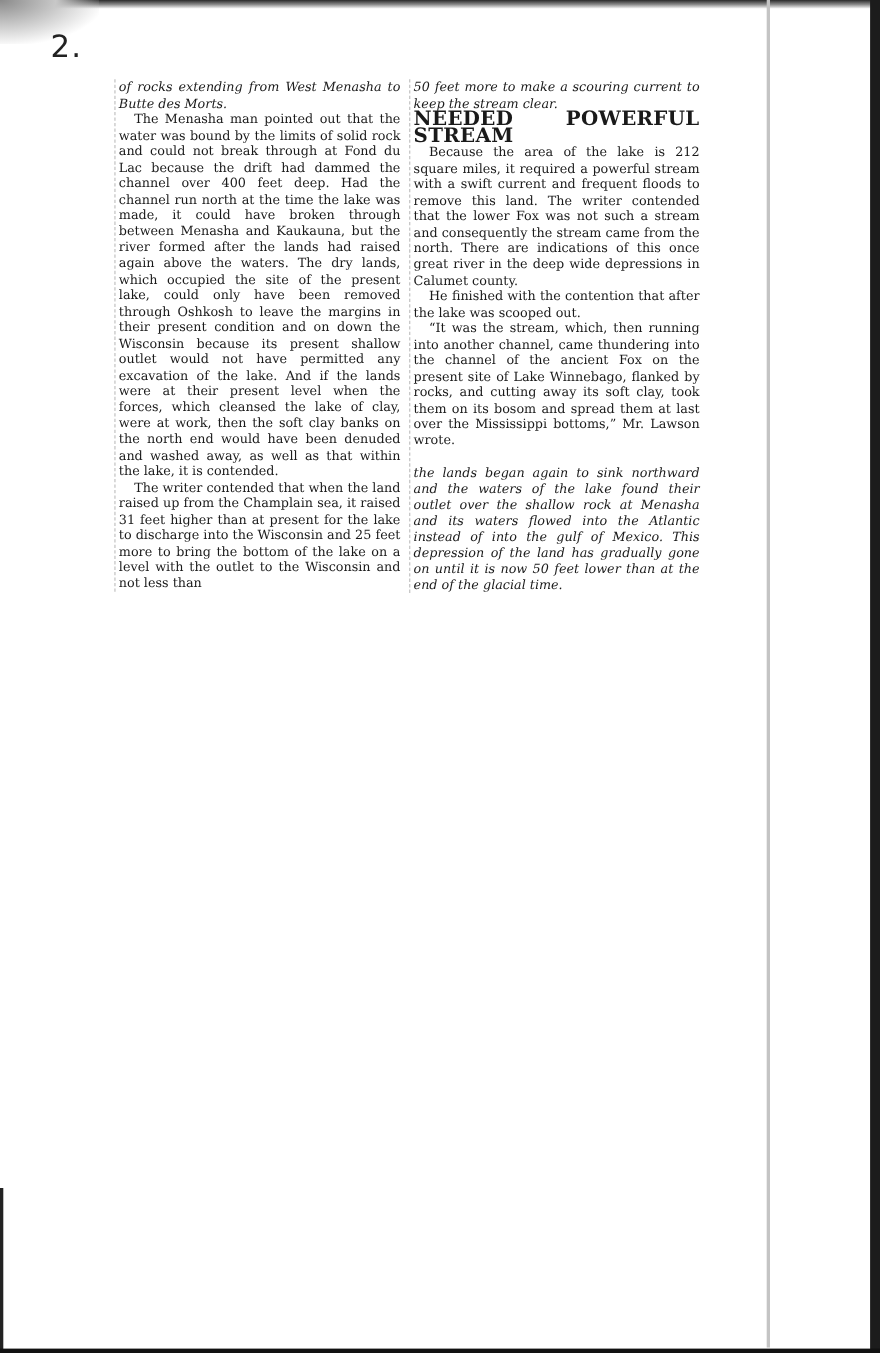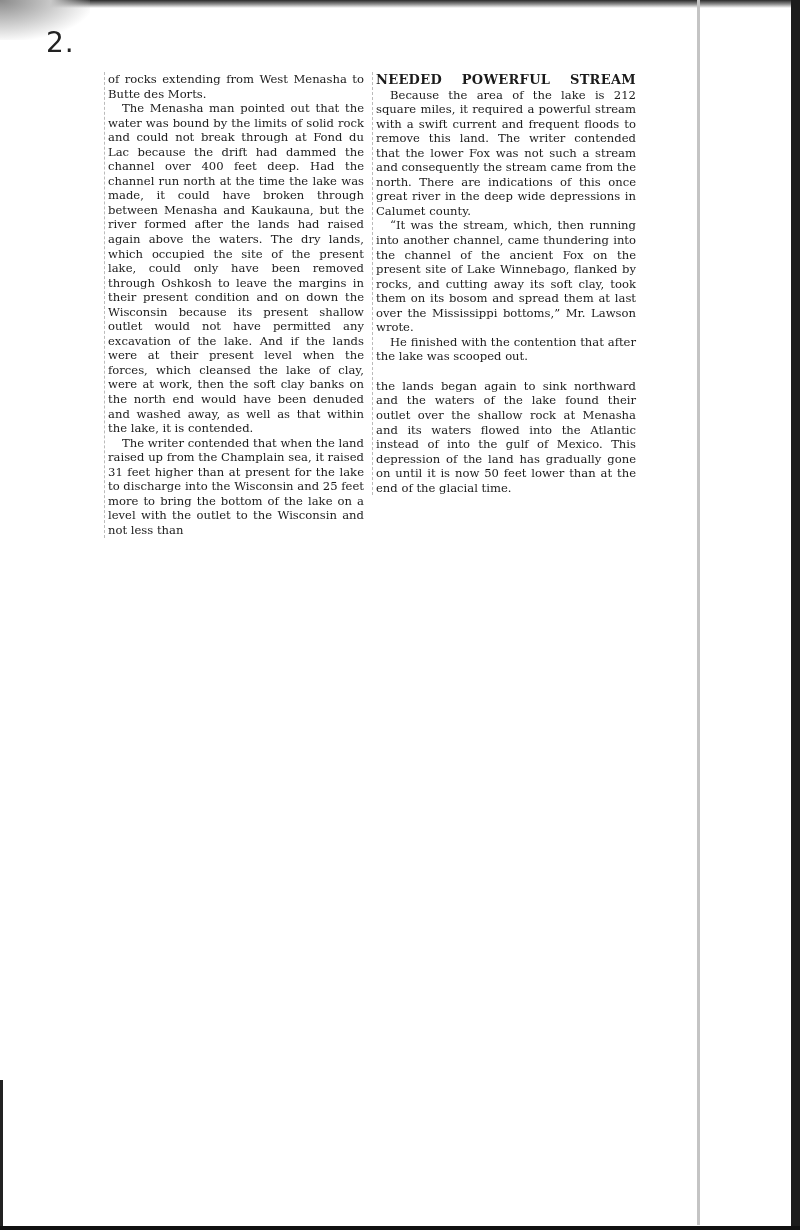--- a/index.html
+++ b/index.html
@@ -78,25 +78,26 @@
       width: 260px;
       border-left: 1px dashed #bbb;
       padding-left: 3px;
     }
     .para {
       margin: 0;
       text-indent: 14px;
     }
     .para.no-indent {
       text-indent: 0;
+      font-style: italic;
     }
     .subhead {
       margin: 1px 0 0 0;
       font-weight: bold;
-      font-size: 13px;
+      font-size: 18px;
       letter-spacing: 0.3px;
       text-align-last: justify;
       text-indent: 0;
     }
     .gap {
       height: 15px;
     }
   </style>
 </head>
 <body>
@@ -110,19 +111,20 @@
 
 <div class="page-number">2.</div>
 
 <div class="column column-left">
   <p class="para no-indent">of rocks extending from West Menasha to Butte des Morts.</p>
   <p class="para">The Menasha man pointed out that the water was bound by the limits of solid rock and could not break through at Fond du Lac because the drift had dammed the channel over 400 feet deep. Had the channel run north at the time the lake was made, it could have broken through between Menasha and Kaukauna, but the river formed after the lands had raised again above the waters. The dry lands, which occupied the site of the present lake, could only have been removed through Oshkosh to leave the margins in their present condition and on down the Wisconsin because its present shallow outlet would not have permitted any excavation of the lake. And if the lands were at their present level when the forces, which cleansed the lake of clay, were at work, then the soft clay banks on the north end would have been denuded and washed away, as well as that within the lake, it is contended.</p>
   <p class="para">The writer contended that when the land raised up from the Champlain sea, it raised 31 feet higher than at present for the lake to discharge into the Wisconsin and 25 feet more to bring the bottom of the lake on a level with the outlet to the Wisconsin and not less than</p>
 </div>
 
 <div class="column column-right">
+  <p class="para no-indent">50 feet more to make a scouring current to keep the stream clear.</p>
   <p class="subhead">NEEDED POWERFUL STREAM</p>
   <p class="para">Because the area of the lake is 212 square miles, it required a powerful stream with a swift current and frequent floods to remove this land. The writer contended that the lower Fox was not such a stream and consequently the stream came from the north. There are indications of this once great river in the deep wide depressions in Calumet county.</p>
+  <p class="para">He finished with the contention that after the lake was scooped out.</p>
   <p class="para">“It was the stream, which, then running into another channel, came thundering into the channel of the ancient Fox on the present site of Lake Winnebago, flanked by rocks, and cutting away its soft clay, took them on its bosom and spread them at last over the Mississippi bottoms,” Mr. Lawson wrote.</p>
-  <p class="para">He finished with the contention that after the lake was scooped out.</p>
   <div class="gap"></div>
   <p class="para no-indent">the lands began again to sink northward and the waters of the lake found their outlet over the shallow rock at Menasha and its waters flowed into the Atlantic instead of into the gulf of Mexico. This depression of the land has gradually gone on until it is now 50 feet lower than at the end of the glacial time.</p>
 </div>
 
 </body></html>

